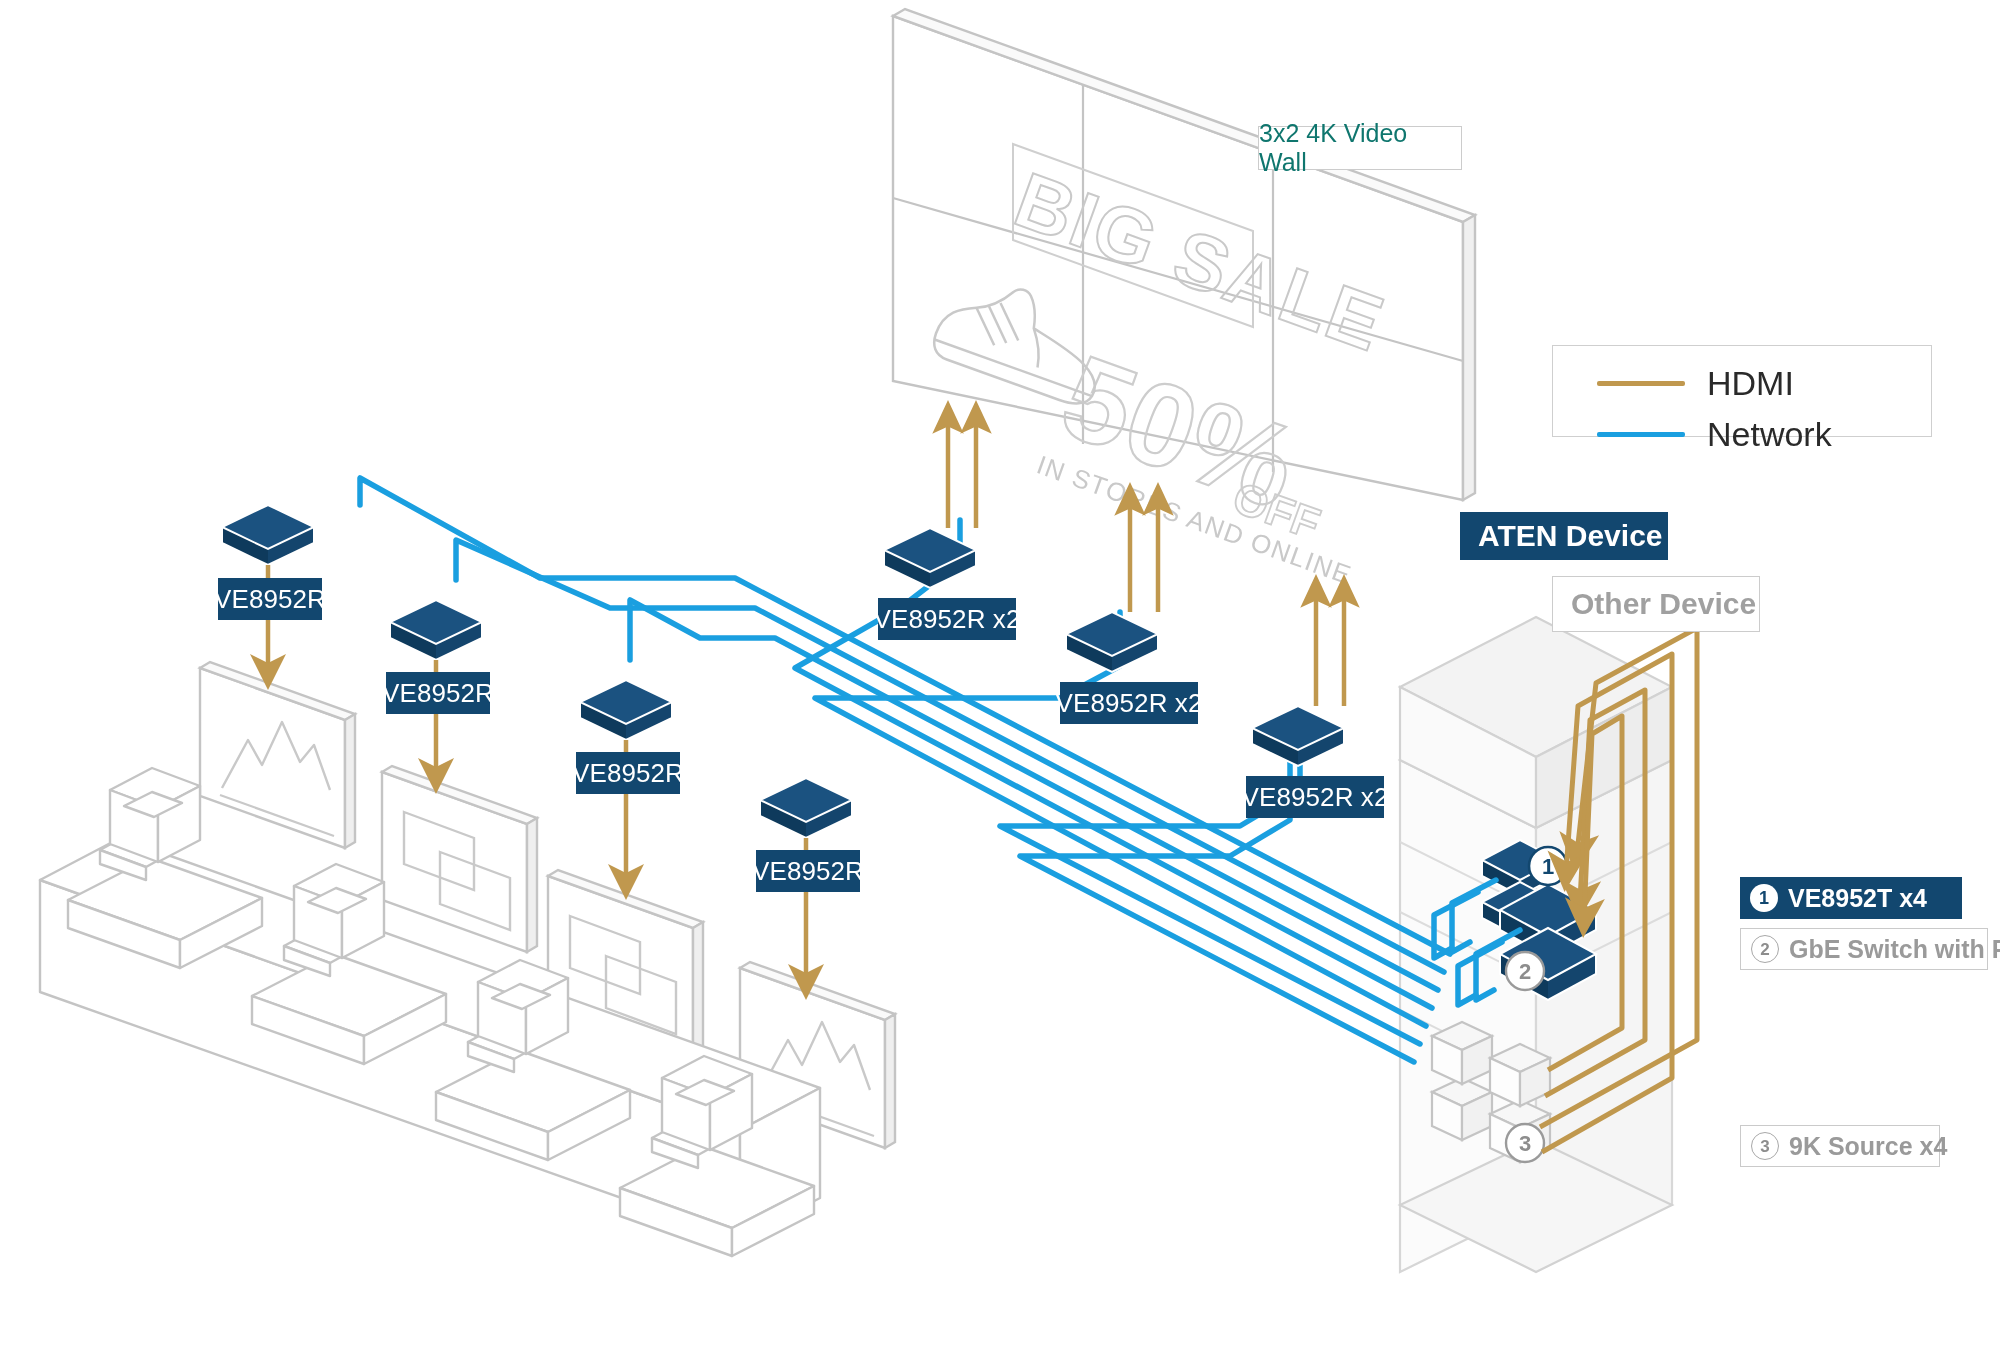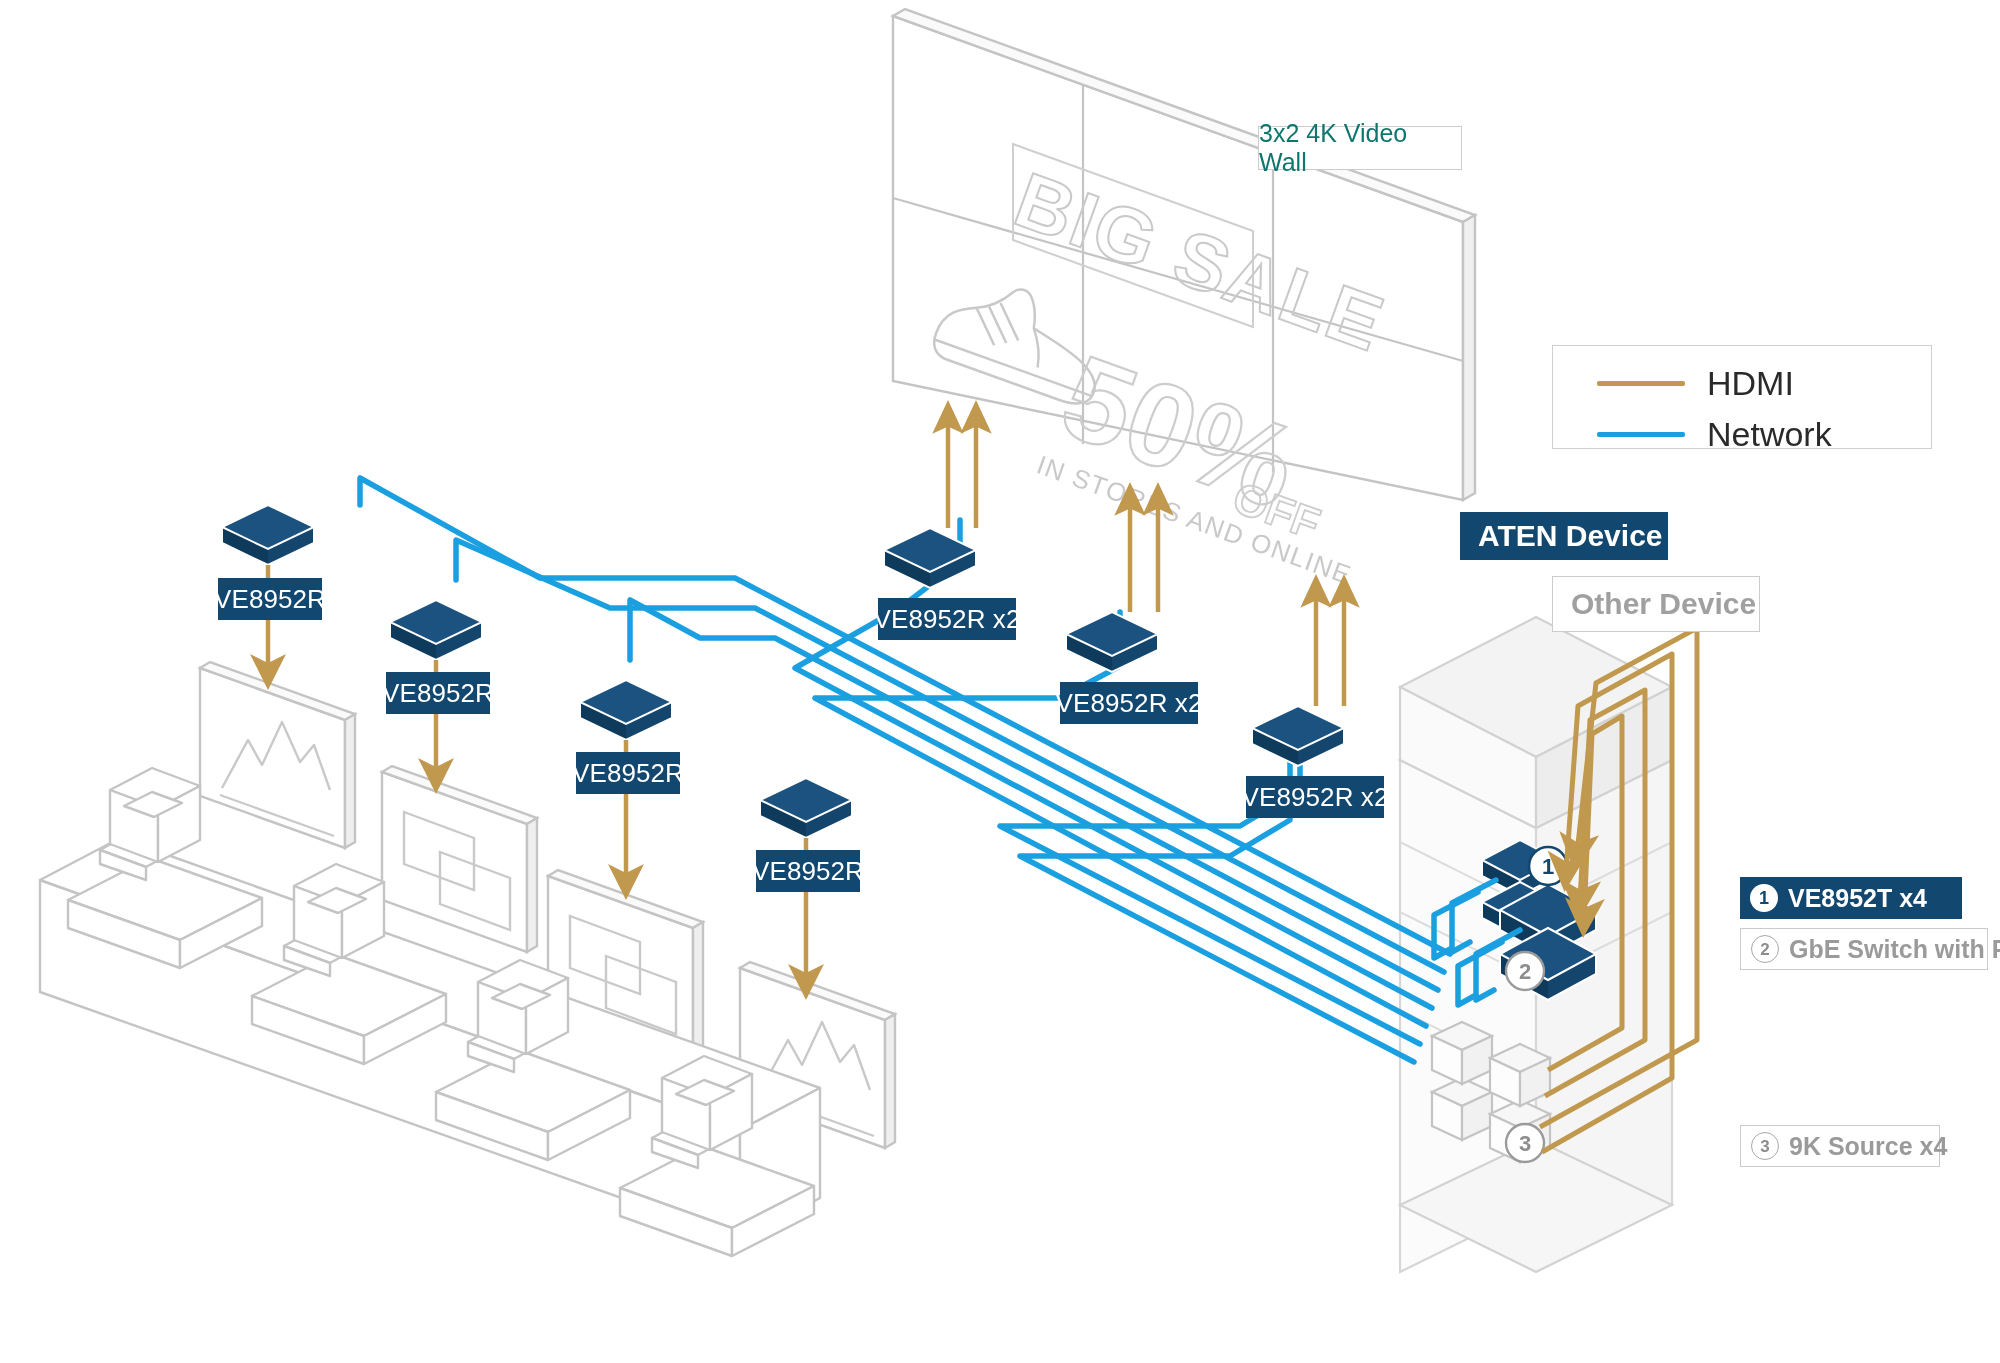--- a/index.html
+++ b/index.html
@@ -20,21 +20,21 @@
             justify-content:flex-start;}
   .badge{width:28px;height:28px;border-radius:50%;background:#fff;color:#12476f;
          display:inline-flex;align-items:center;justify-content:center;
          font-size:18px;font-weight:bold;flex:0 0 auto;}
   .badge-grey{width:28px;height:28px;border-radius:50%;background:#fff;
          border:1.6px solid #a8a8a8;color:#8d8d8d;display:inline-flex;
          align-items:center;justify-content:center;font-size:17px;
          font-weight:bold;flex:0 0 auto;box-sizing:border-box;}
 
   
-  .legend-box{position:absolute;left:1552px;top:345px;width:380px;height:104px;
+  .legend-box{position:absolute;left:1552px;top:345px;width:380px;height:92px;
      background:#fff;border:1.6px solid #cfcfcf;box-sizing:border-box;}
   .legend-row{position:absolute;display:flex;align-items:center;gap:22px;}
   .legend-swatch{width:88px;height:5px;border-radius:2px;}
   .legend-text{font-size:34px;color:#2a2a2a;font-weight:300;}
 
   .keybox{position:absolute;box-sizing:border-box;display:flex;align-items:center;
      padding-left:18px;}
   .key-aten{background:#12476f;color:#fff;font-size:30px;font-weight:bold;}
   .key-other{background:#fff;border:1.6px solid #cccccc;color:#a0a0a0;
      font-size:30px;font-weight:bold;}

